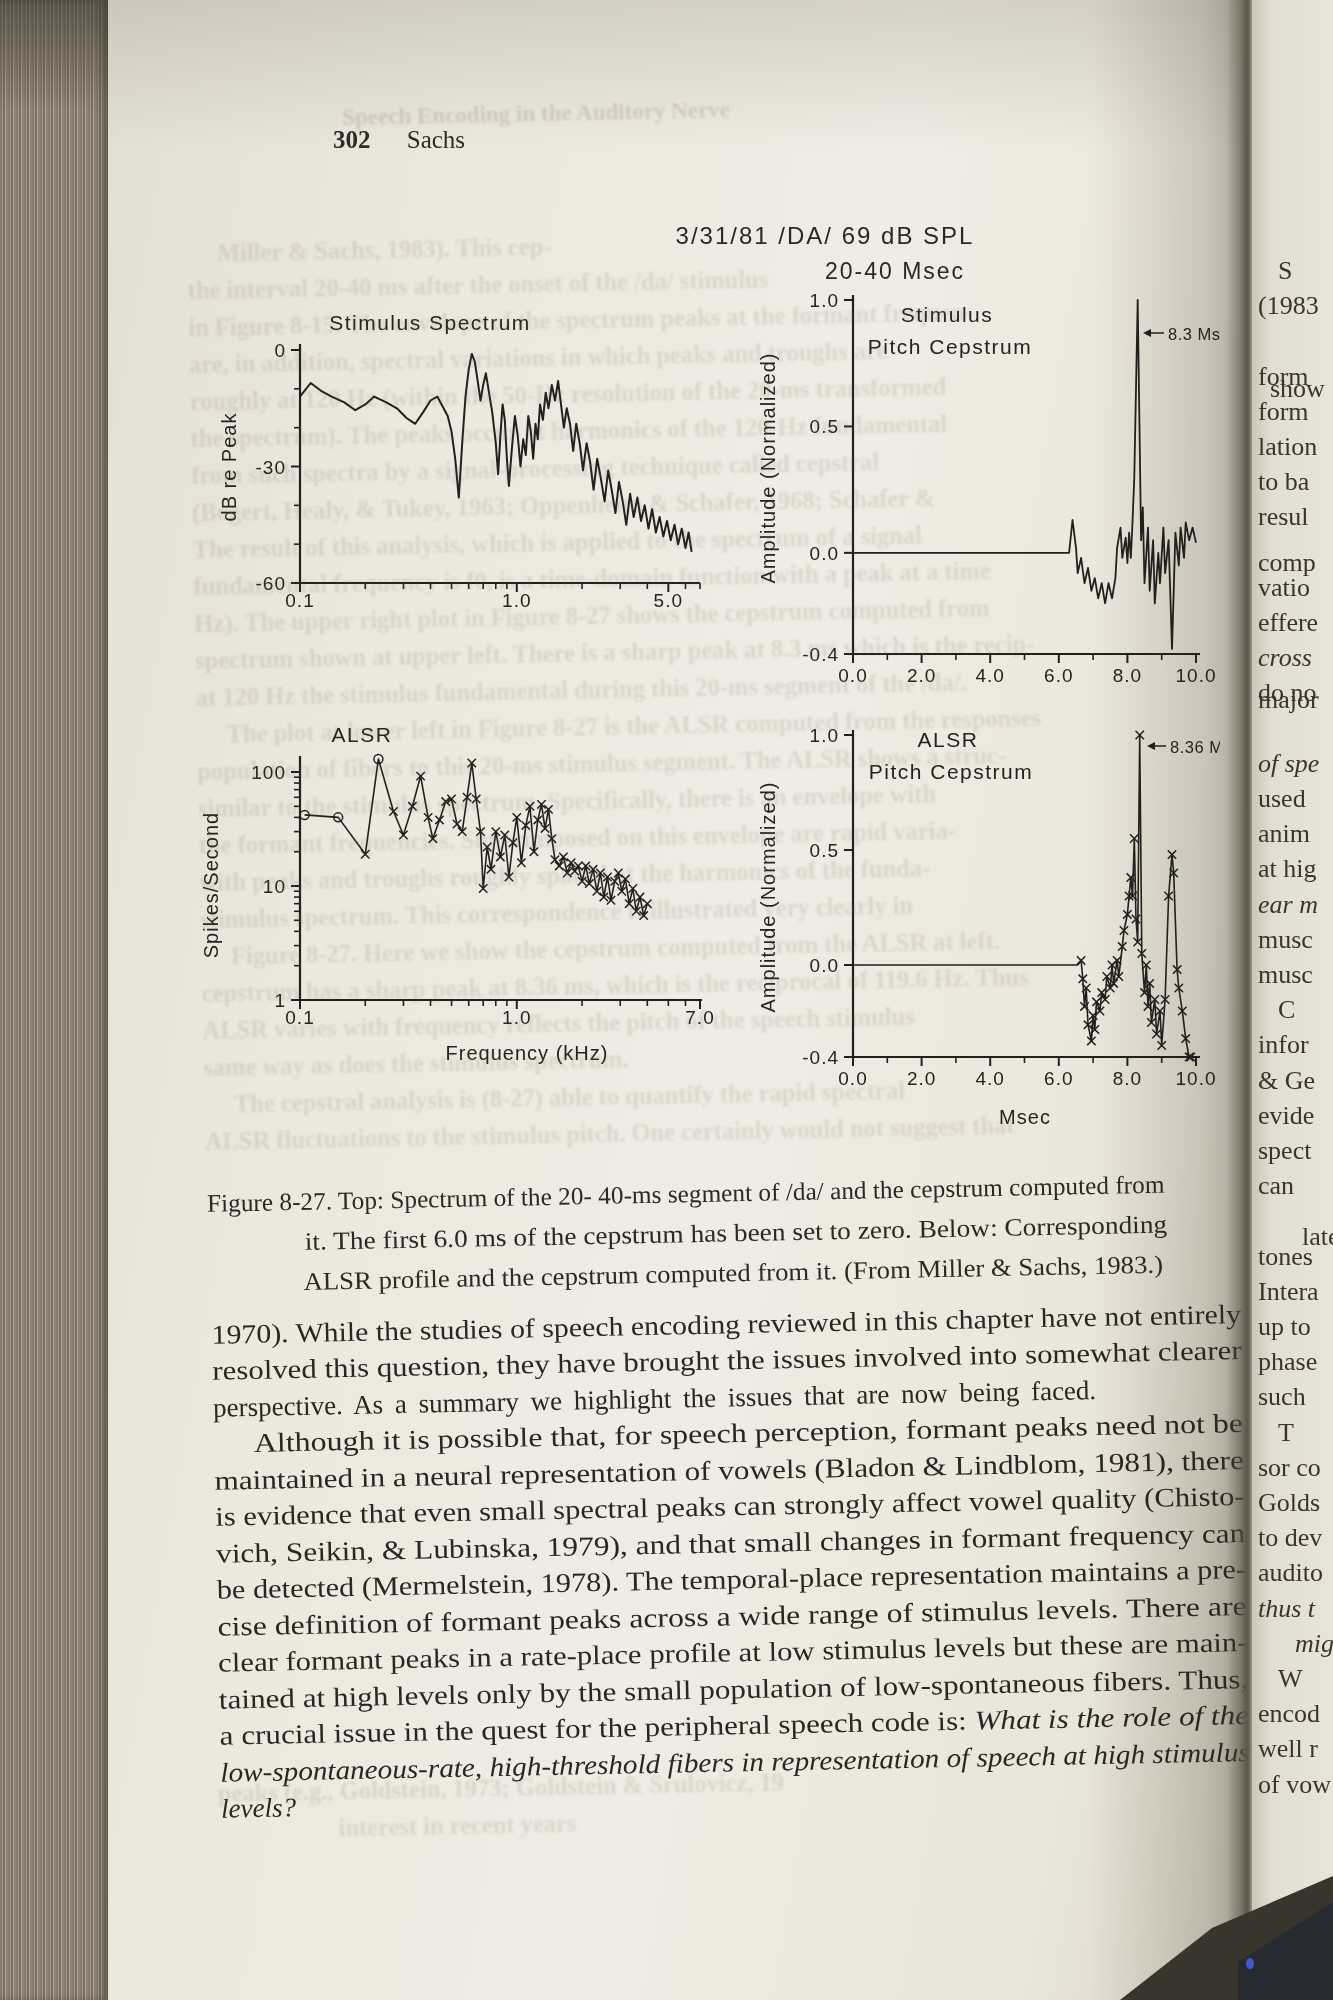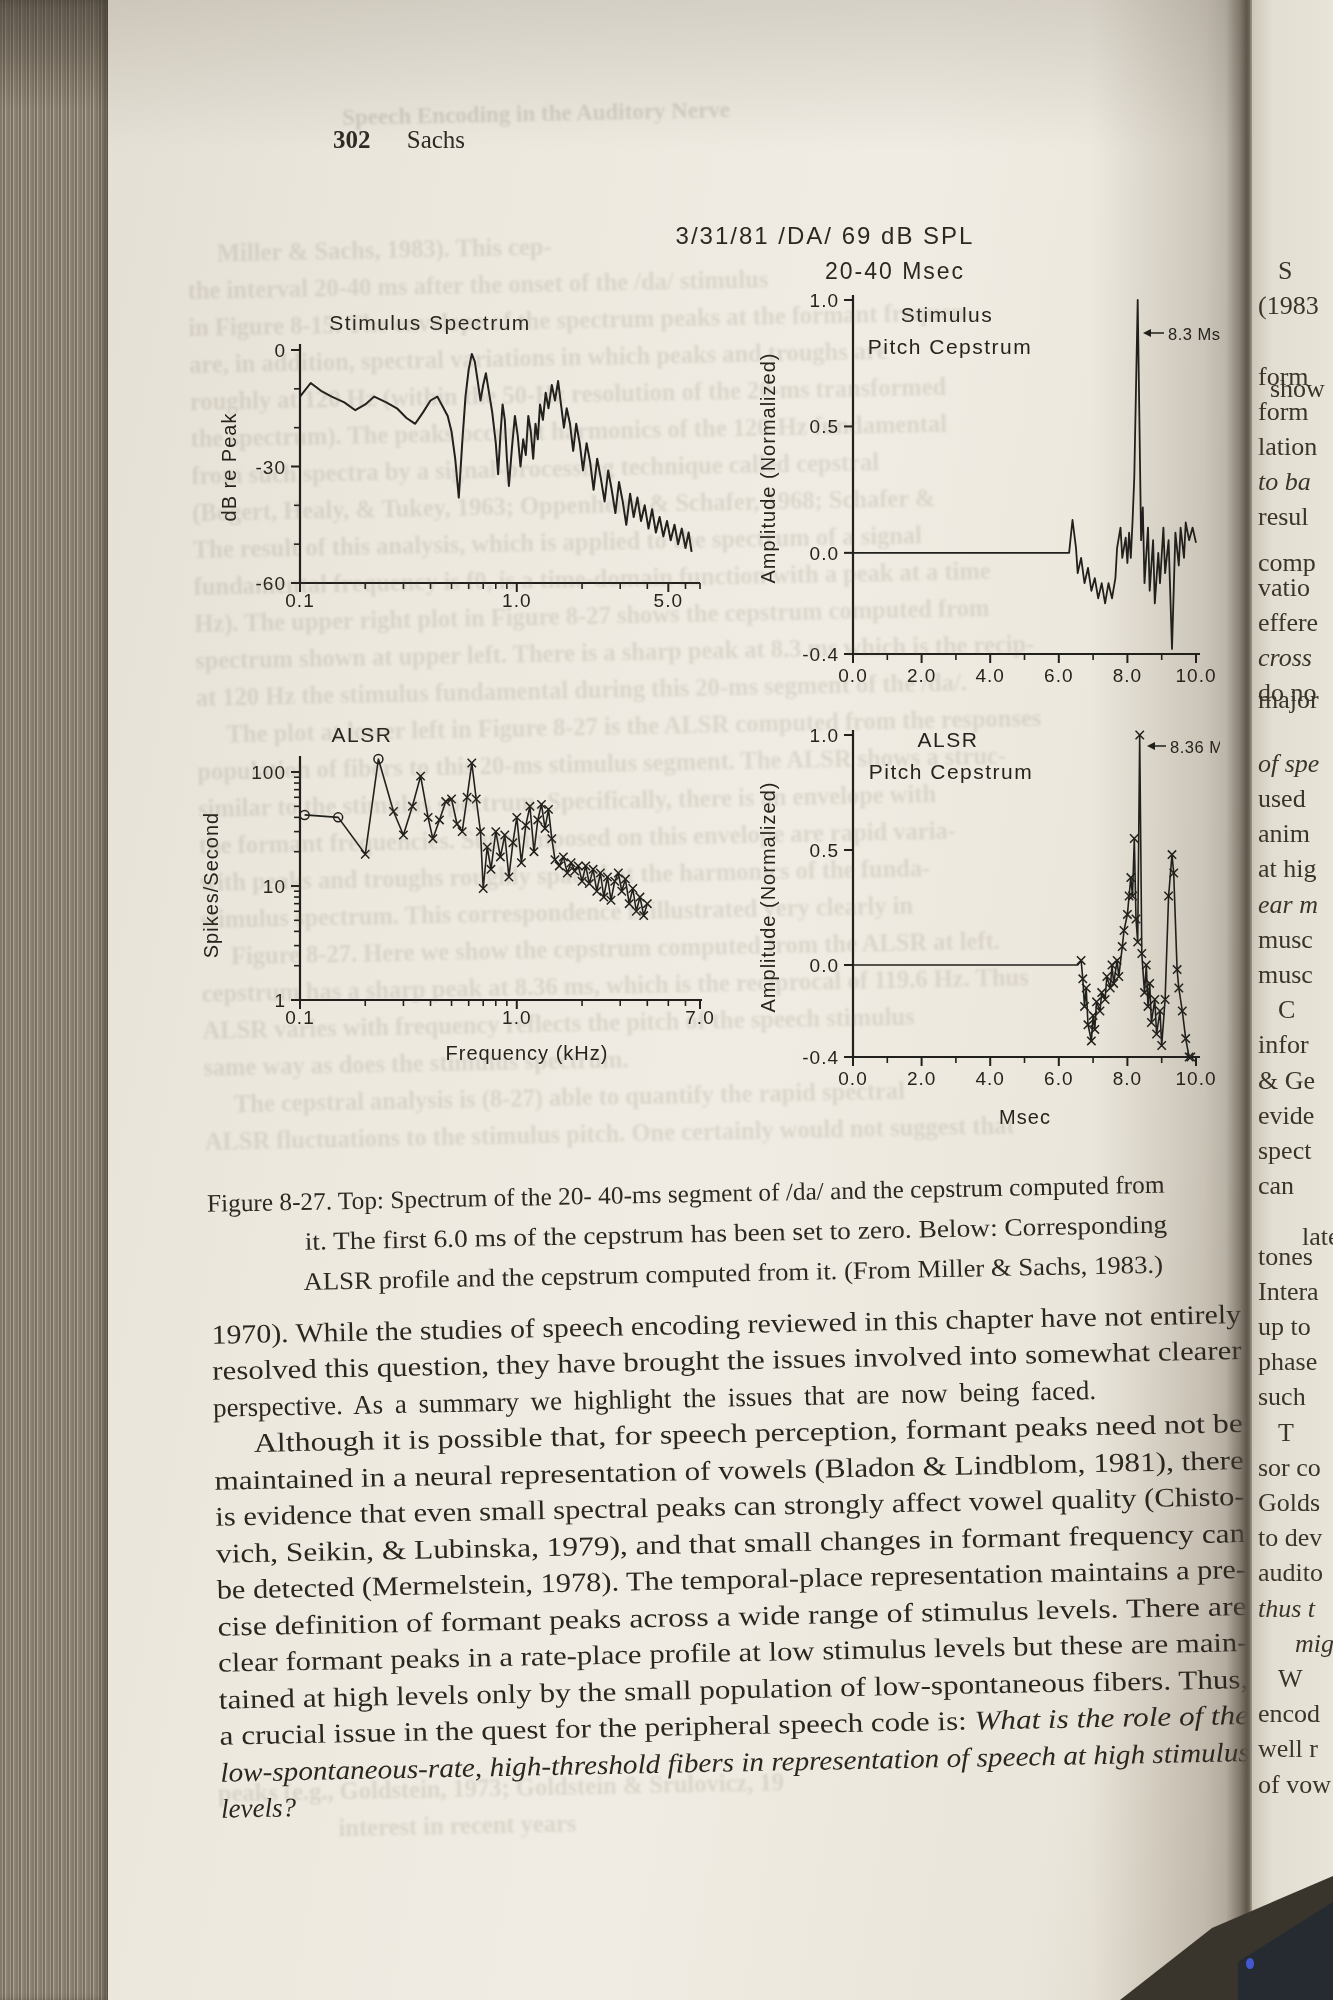--- a/index.html
+++ b/index.html
@@ -403,21 +403,21 @@
 
   <div class="gutter"></div>
   <div class="right-page">
     <div id="right-frags">
         <div class="frag" style="top: 256px; left: 26px;">S</div>
         <div class="frag" style="top: 291.2px; left: 6px;">(1983</div>
         <div class="frag" style="top: 326.4px; left: 18px; margin-top: 48px;">show</div>
         <div class="frag" style="top: 361.6px; left: 6px;">form</div>
         <div class="frag" style="top: 396.8px; left: 6px;">form</div>
         <div class="frag" style="top: 432px; left: 6px;">lation</div>
-        <div class="frag" style="top: 467.2px; left: 6px; font-style: italic;">to ba</div>
+        <div class="frag" style="top: 467.2px; left: 6px;">to ba</div>
         <div class="frag" style="top: 502.4px; left: 6px;">resul</div>
         <div class="frag" style="top: 548px; left: 6px;">comp</div>
         <div class="frag" style="top: 572.8px; left: 6px;">vatio</div>
         <div class="frag" style="top: 608px; left: 6px;">effere</div>
         <div class="frag" style="top: 643.2px; left: 6px; font-style: italic;">cross</div>
         <div class="frag" style="top: 678.4px; left: 6px;">do no</div>
         <div class="frag" style="top: 685px; left: 6px;">major</div>
         <div class="frag it" style="top: 748.8px; left: 6px;">of spe</div>
         <div class="frag" style="top: 784px; left: 6px;">used</div>
         <div class="frag" style="top: 819.2px; left: 6px;">anim</div>

